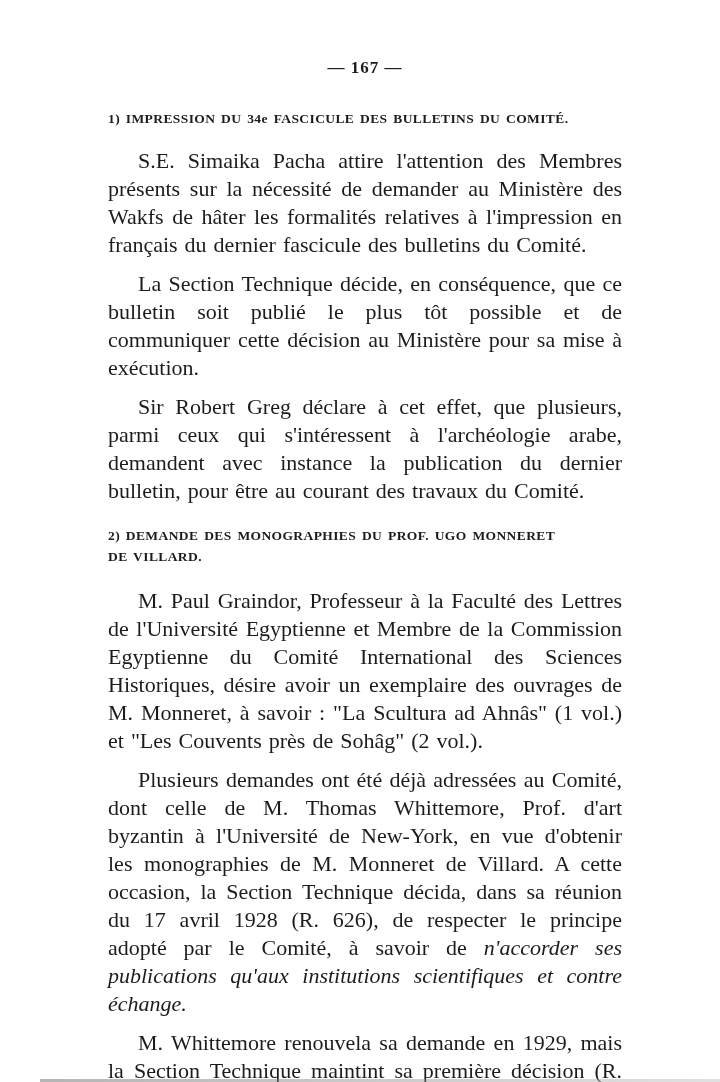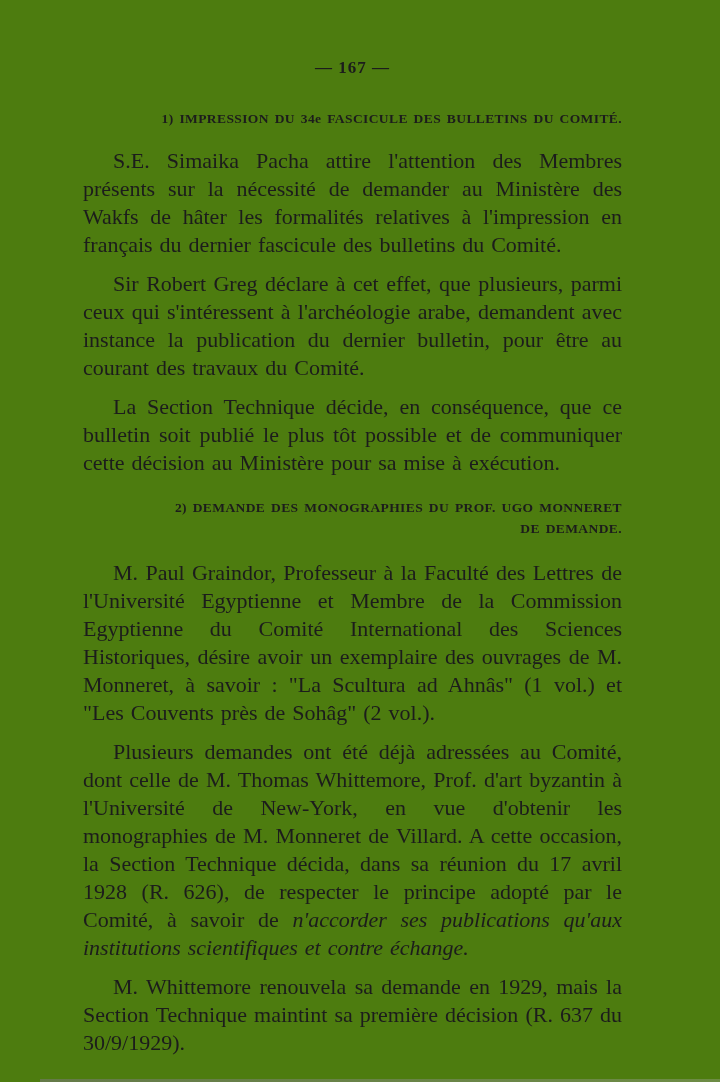--- a/index.html
+++ b/index.html
@@ -5,36 +5,36 @@
   html, body {
     margin: 0;
     padding: 0;
     background: #e8e8e6;
   }
   .page {
     position: relative;
     width: 720px;
     height: 1082px;
     margin: 0 auto;
-    background: #4d7c0f;
+    background: #ffffff;
     box-sizing: border-box;
-    padding: 58px 98px 0 83px;
+    padding: 58px 98px 0 108px;
     overflow: hidden;
     font-family: "Liberation Serif", "DejaVu Serif", serif;
     color: #1c1c1c;
   }
   .page-number {
     text-align: center;
     font-size: 17px;
     font-weight: 700;
     letter-spacing: 1px;
     margin: 0 0 30px 0;
   }
   .section-heading {
-    text-align: right;
+    text-align: left;
     font-size: 13.5px;
     font-weight: 700;
     letter-spacing: 0.4px;
     line-height: 21px;
     margin: 0 0 18px 0;
     word-spacing: 2px;
   }
   .section-heading.second {
     margin-top: 20px;
     margin-bottom: 20px;
@@ -63,27 +63,27 @@
 <body>
 
 <div class="page">
 
   <div class="page-number">— 167 —</div>
 
   <div class="section-heading">1)  IMPRESSION DU 34e FASCICULE DES BULLETINS DU COMITÉ.</div>
 
   <p class="para">S.E. Simaika Pacha attire l'attention des Membres présents sur la nécessité de demander au Ministère des Wakfs de hâter les formalités relatives à l'impression en français du dernier fascicule des bulletins du Comité.</p>
 
+  <p class="para">La Section Technique décide, en conséquence, que ce bulletin soit publié le plus tôt possible et de communiquer cette décision au Ministère pour sa mise à exécution.</p>
+
   <p class="para">Sir Robert Greg déclare à cet effet, que plusieurs, parmi ceux qui s'intéressent à l'archéologie arabe, demandent avec instance la publication du dernier bulletin, pour être au courant des travaux du Comité.</p>
-
-  <p class="para">La Section Technique décide, en conséquence, que ce bulletin soit publié le plus tôt possible et de communiquer cette décision au Ministère pour sa mise à exécution.</p>
 
   <div class="section-heading second">
     <div>2)  DEMANDE DES MONOGRAPHIES DU PROF. UGO MONNERET</div>
-    <div>DE DEMANDE.</div>
+    <div>DE VILLARD.</div>
   </div>
 
   <p class="para">M. Paul Graindor, Professeur à la Faculté des Lettres de l'Université Egyptienne et Membre de la Commission Egyptienne du Comité International des Sciences Historiques, désire avoir un exemplaire des ouvrages de M. Monneret, à savoir : "La Scultura ad Ahnâs" (1 vol.) et "Les Couvents près de Sohâg" (2 vol.).</p>
 
   <p class="para"><span>Plusieurs demandes ont été déjà adressées au Comité, dont celle de M. Thomas Whittemore, Prof. d'art byzantin à l'Université de New-York, en vue d'obtenir les monographies de M. Monneret de Villard. A cette occasion, la Section Technique décida, dans sa réunion du 17 avril 1928 (R. 626), de respecter le principe adopté par le Comité, à savoir de </span><span class="italic">n'accorder ses publications qu'aux institutions scientifiques et contre échange.</span></p>
 
   <p class="para">M. Whittemore renouvela sa demande en 1929, mais la Section Technique maintint sa première décision (R. 637 du 30/9/1929).</p>
 
   <div class="bottom-edge"></div>
 

